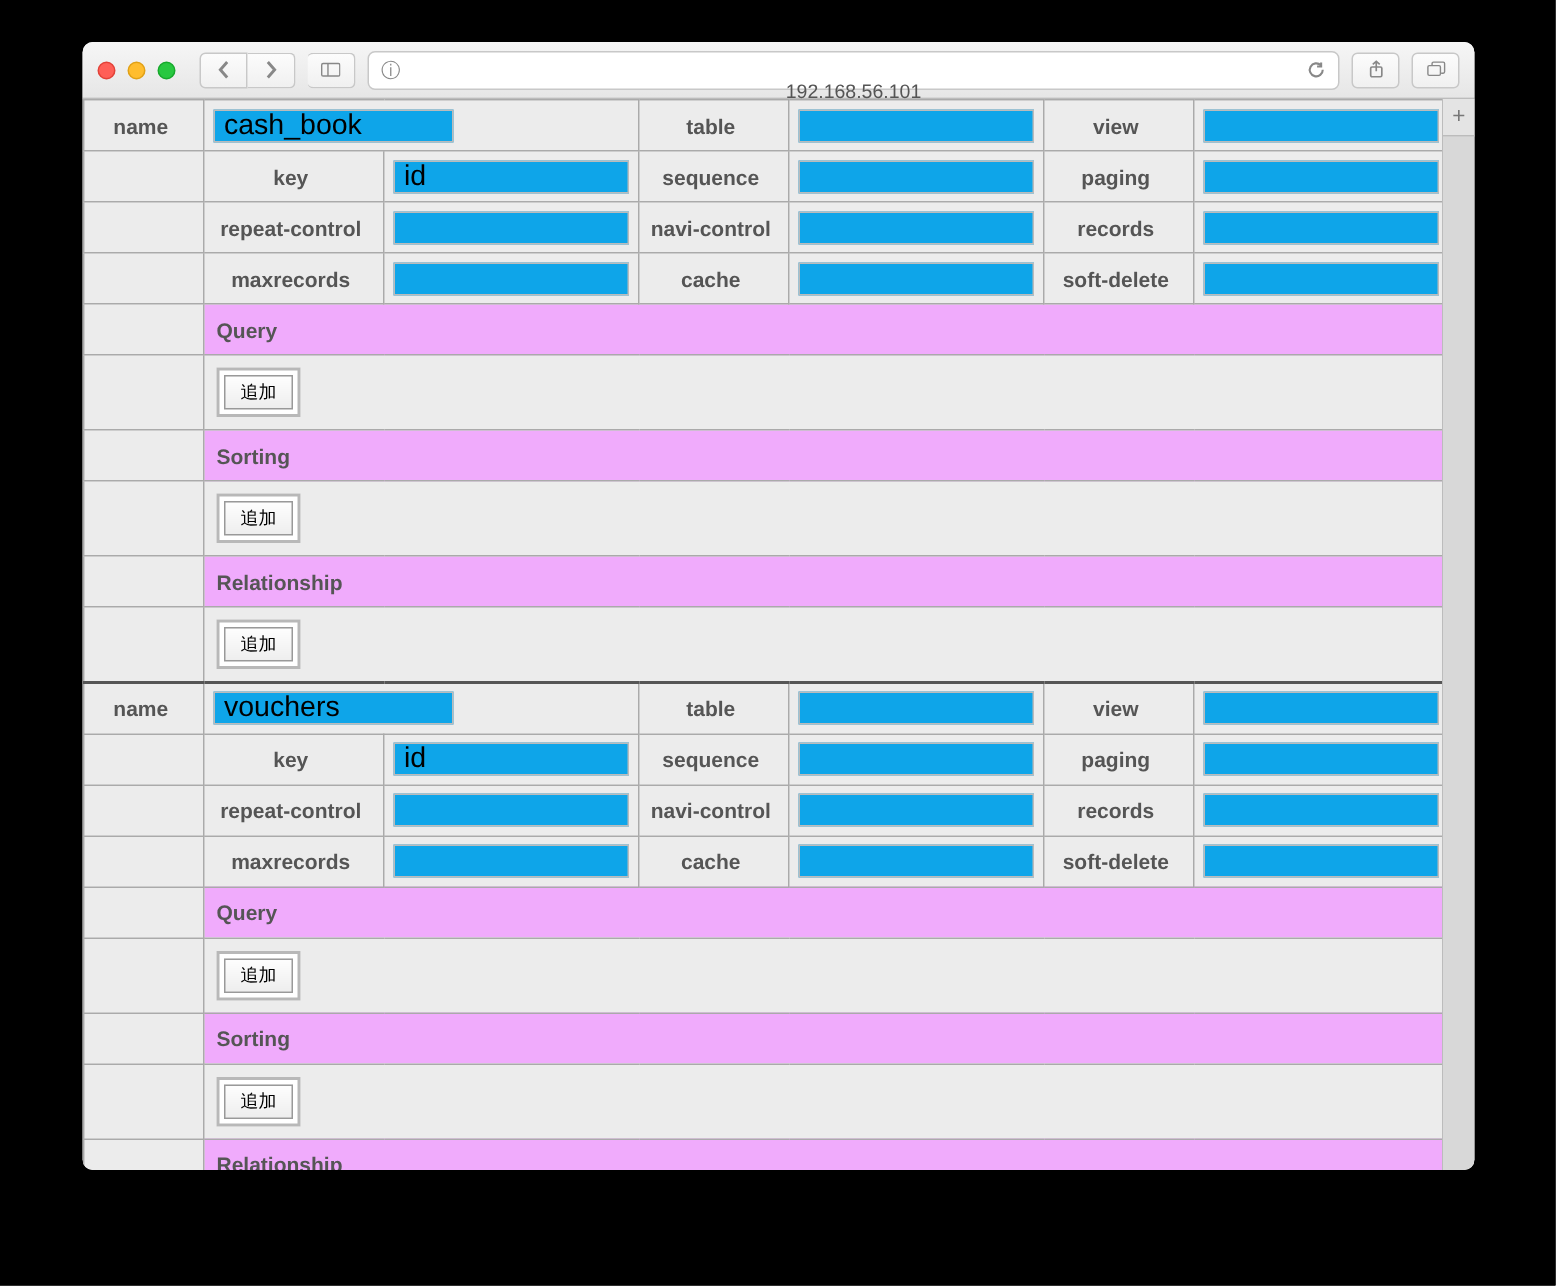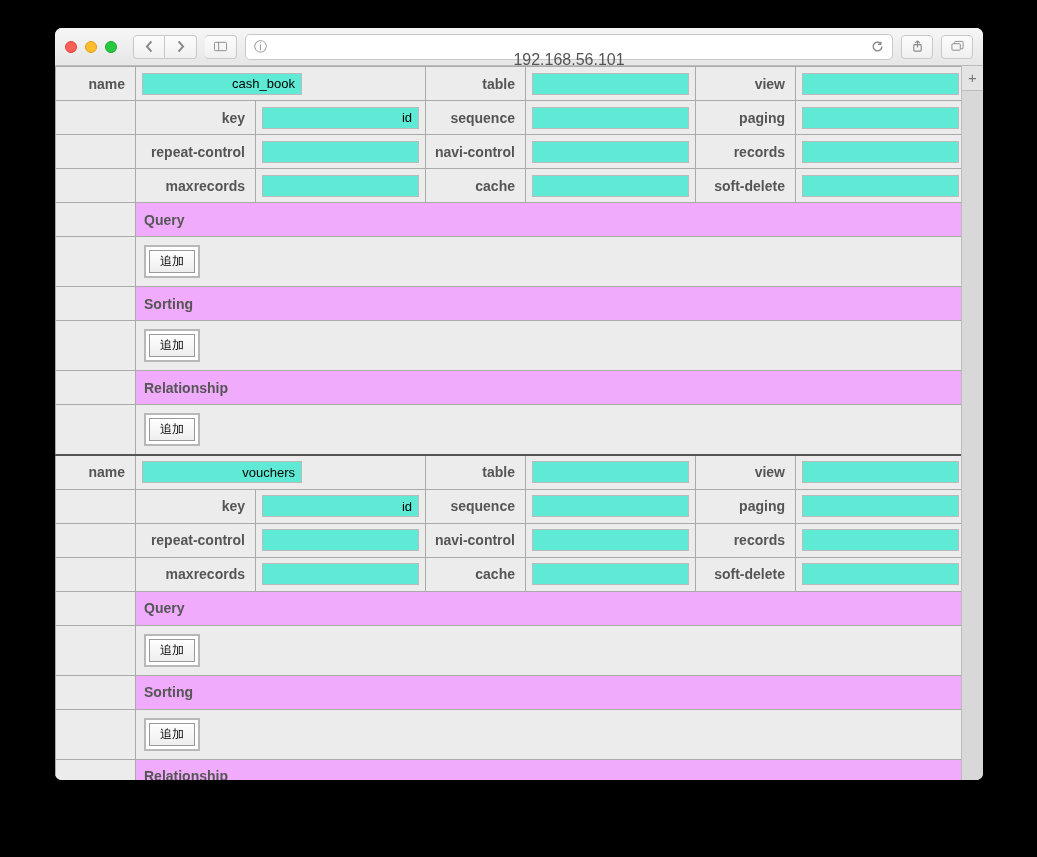--- a/index.html
+++ b/index.html
@@ -13,32 +13,32 @@
   .dot.red { background:#ff5f57; border:1px solid #e24238; }
   .dot.yellow { background:#ffbd2e; border:1px solid #e1a116; }
   .dot.green { background:#28c840; border:1px solid #17a92c; }
   .btn-group { display:flex; }
   .tb-btn { height:24px; min-width:32px; background:linear-gradient(#fcfcfc,#f0f0f0); border:1px solid #c8c8c8; border-radius:4px; display:flex; align-items:center; justify-content:center; padding:0 8px; color:#777; cursor:default; }
   .btn-group .tb-btn:first-child { border-top-right-radius:0; border-bottom-right-radius:0; }
   .btn-group .tb-btn:last-child  { border-top-left-radius:0;  border-bottom-left-radius:0; border-left:none; }
   .btn-group.single .tb-btn { border-radius:4px; }
   .addressbar { flex:1; height:26px; background:#fff; border:1px solid #c8c8c8; border-radius:5px; display:flex; align-items:center; justify-content:center; position:relative; }
   .addr-info { position:absolute; left:8px; color:#888; font-size:13px; }
-  .addr-text { font-size:16px; color:#555;margin-top:27px; }
+  .addr-text { font-size:13px; color:#555;margin-top:27px; }
   .addr-reload { position:absolute; right:8px; color:#888; }
   .right-group { display:flex; gap:8px; }
   .tabplus { width:22px; height:714px; background:#d8d8d8; position:absolute; right:0; top:38px; border-left:1px solid #bcbcbc; }
   .tabplus .plus { text-align:center; color:#777; font-size:15px; line-height:24px; border-bottom:1px solid #bcbcbc; background:#e4e4e4; cursor:default; }
   
   .content { position:absolute; left:0; top:38px; right:22px; bottom:0; overflow:auto; background:#fff; }
   table.grid { width:100%; border-collapse:collapse; table-layout:fixed; }
   .grid td { border:1px solid #aaa; padding:4px 6px; height:34px; background:#ececec; vertical-align:middle; }
-  .grid td.labelcell { text-align:right; font-weight:bold; color:#555; padding-right:10px; }
+  .grid td.labelcell { text-align:center; font-weight:bold; color:#555; padding-right:10px; }
   .grid td.inputcell { background:#ececec; }
-  .grid td.inputcell input { width:100%; height:22px; border:1px solid #bbb; background:#5eead4; padding:2px 6px; font-size:13px;text-align:right; }
+  .grid td.inputcell input { width:100%; height:22px; border:1px solid #bbb; background:#0ea5e9; padding:2px 6px; font-size:19px; }
   .grid td.wideinput input { width:160px; }
   .grid td.section-header { background:#f0abfc; font-weight:bold; color:#555; padding-left:8px; }
   .grid td.addcell { background:#ececec; padding:8px; }
   .add-btn-outer { display:inline-block; border:2px solid #b8b8b8; padding:3px; background:#fff; }
   .add-btn { border:1px solid #999; background:linear-gradient(#fefefe,#eee); padding:2px 10px; font-size:12px; cursor:default; }
   .grid td.spacer { background:#ececec; }
   .col0 { width:80px; }
   .col1 { width:120px; }
   .col2 { width:170px; }
   .col3 { width:100px; }

